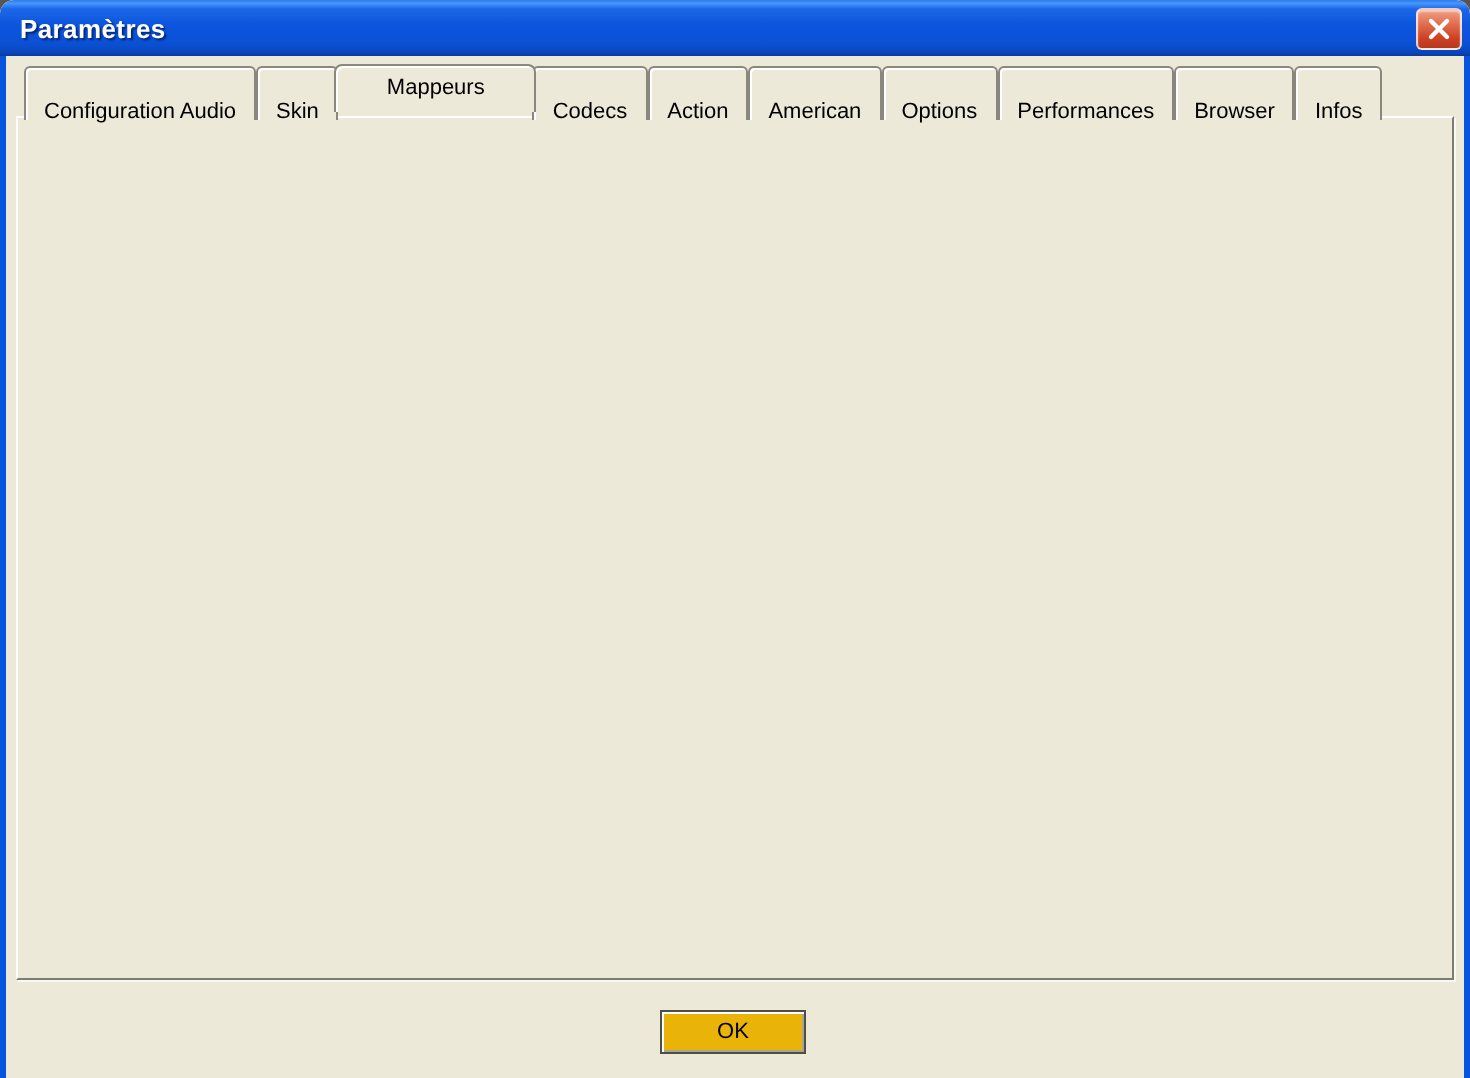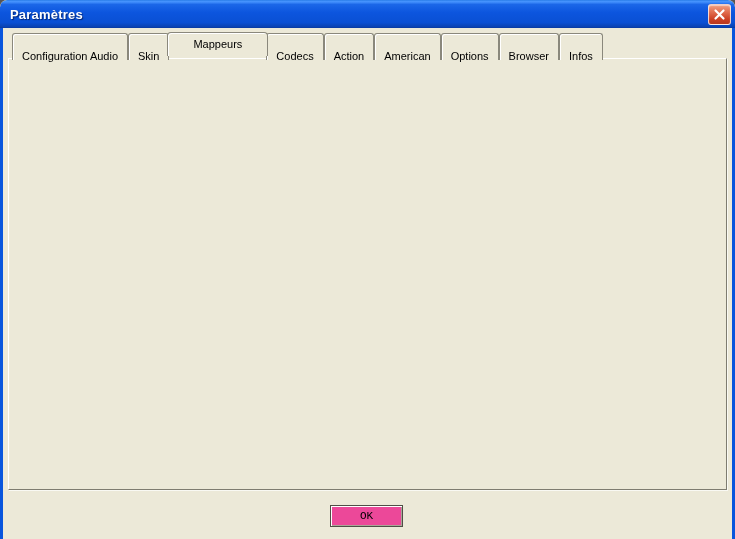--- a/index.html
+++ b/index.html
@@ -51,24 +51,24 @@
   
   .frame{
     position:absolute; left:8px; top:58px; width:719px; height:432px; z-index:5;
     background:#ECE9D8;
     border:1px solid; border-color:#FFFFFF #7E7C70 #7E7C70 #FFFFFF;
     box-shadow:1px 1px 0 rgba(255,255,255,.7);
   }
 
   
   .btn3d{
-    background:#ec4899; border:1px solid; border-color:#FFFFFF #5F5D52 #5F5D52 #FFFFFF;
+    background:#eab308; border:1px solid; border-color:#FFFFFF #5F5D52 #5F5D52 #FFFFFF;
     box-shadow:inset 1px 1px 0 #F7F6F0, inset -1px -1px 0 #A9A696;
     display:flex; align-items:center; justify-content:center;
-    font-size:11px; color:#000; cursor:pointer;font-family:Liberation Mono, monospace;
+    font-size:11px; color:#000; cursor:pointer;
   }
   .default-btn{ border:1px solid #4F4E46; box-shadow:inset 1px 1px 0 #FFFFFF, inset -1px -1px 0 #A9A696; }
 
   
   .field{ background:#fff; border:1px solid #7F9DB9; }
 
   
   .device-combo{ position:absolute; left:25px; top:70px; width:327px; height:22px; display:flex; cursor:pointer;}
   .device-combo .val{
     flex:1; background:#316AC5; color:#fff; font-size:11px; line-height:18px;
@@ -152,20 +152,21 @@
   <div class="side-border right"></div>
 
   <div class="tab-strip">
       <div class="tab">Configuration Audio</div>
       <div class="tab">Skin</div>
       <div class="tab active">Mappeurs</div>
       <div class="tab">Codecs</div>
       <div class="tab">Action</div>
       <div class="tab">American</div>
       <div class="tab">Options</div>
+      <div class="tab">Performances</div>
       <div class="tab">Browser</div>
       <div class="tab">Infos</div>
     </div>
 
   <div class="frame"></div>
 
   <div class="device-combo field">
     <div class="val">American Audio Radius 1000</div>
     <div class="combo-arrow-btn btn3d">
       <span class="tri-down"></span>

